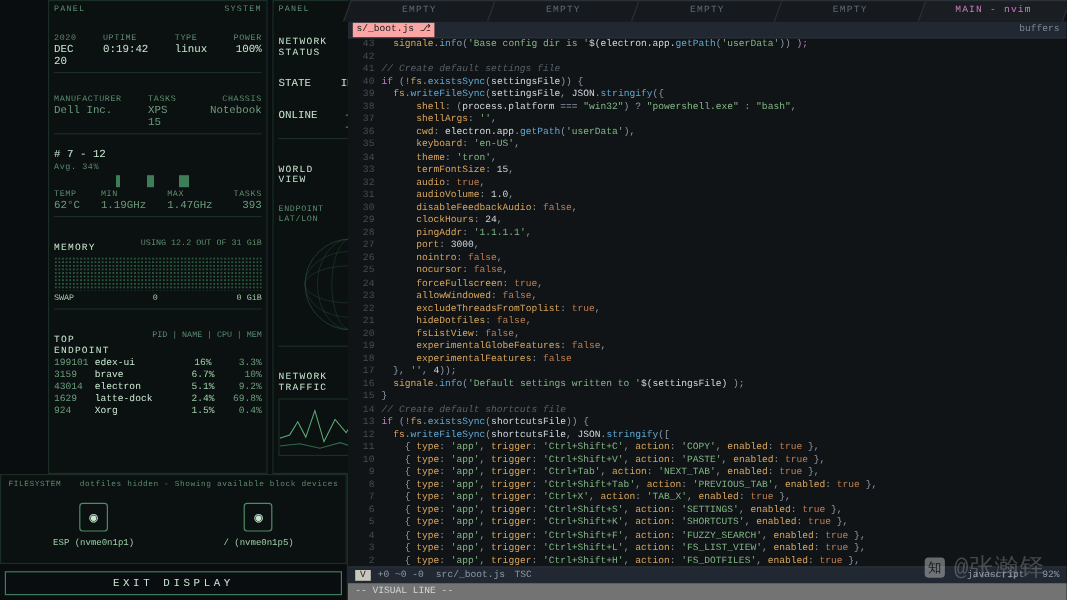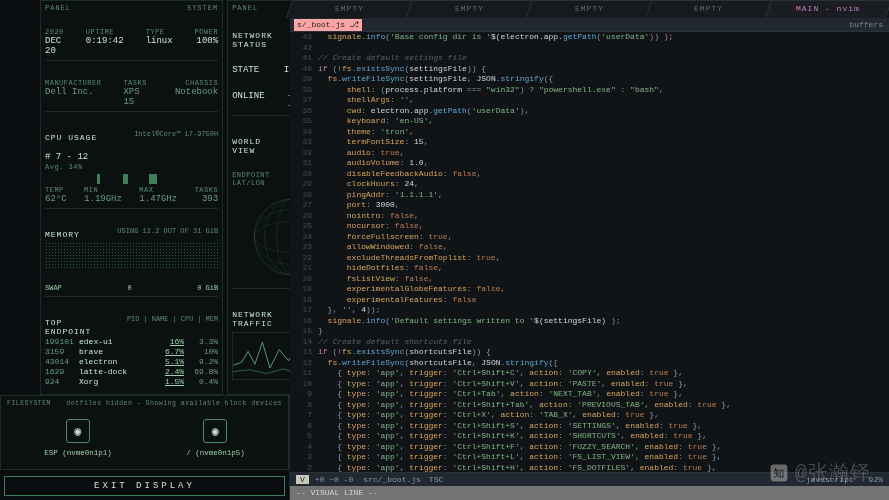--- a/index.html
+++ b/index.html
@@ -31,26 +31,26 @@
   .col.r { align-items: flex-end; }
   .label-tiny { font-size: 7px; color: #5c8d6f; letter-spacing: 0.5px; }
   .val-small { font-size: 9px; color: #c8e6d0; }
   .val-dim { color: #6b9d7c; }
   .divider { border-top: 1px solid #1a2e25; margin: 4px 0 2px; }
   .section-title { font-size: 8px; letter-spacing: 1px; color: #c8e6d0; margin-top: 3px; }
   .section-right { font-size: 7px; color: #5c8d6f; text-align: right; }
   .sparkline { height: 10px; background: linear-gradient(to right,transparent 0%,transparent 30%,#3d7d5a 30%,#3d7d5a 32%,transparent 32%,transparent 45%,#3d7d5a 45%,#3d7d5a 48%,transparent 48%,transparent 60%,#3d7d5a 60%,#3d7d5a 65%,transparent 65%); margin-top: 2px; }
   .stats-grid { display: flex; justify-content: space-between; margin-top: 2px; }
   .memory-dots { height: 28px; margin-top: 3px; background-image: radial-gradient(#2f6b4a 0.8px, transparent 0.8px); background-size: 3px 3px; opacity: 0.8; }
-  .swap-bar { display: flex; justify-content: space-between; margin-top: 14px; font-size: 7px; }
+  .swap-bar { display: flex; justify-content: space-between; margin-top: 3px; font-size: 7px; }
   .proc-head { display: flex; justify-content: flex-end; gap: 4px; font-size: 7px; color: #5c8d6f; }
   .proc-row { display: flex; justify-content: space-between; font-size: 8px; margin-top: 1px; }
   .proc-pid { width: 34px; color: #6b9d7c; }
   .proc-name { flex: 1; color: #c8e6d0; }
-  .proc-cpu { width: 30px; text-align: right; text-decoration: underline; }
+  .proc-cpu { width: 30px; text-align: center; }
   .proc-mem { width: 34px; text-align: right; color: #6b9d7c; }
   
   .globe { width: 100%; height: 95px; display: flex; align-items: center; justify-content: center; margin-top: 2px; }
   .globe svg { opacity: 0.5; }
   .traffic-graph { height: 48px; margin-top: 4px; border: 1px solid #1a2e25; position: relative; overflow: hidden; }
   .traffic-graph svg { width: 100%; height: 100%; }
   
   .filesystem {
     margin-top: 0;
     padding: 4px 6px;
@@ -217,24 +217,20 @@
             <span class="label-tiny">TASKS</span>
             <span class="val-small val-dim">XPS 15</span>
           </div>
           <div class="col r">
             <span class="label-tiny">CHASSIS</span>
             <span class="val-small val-dim">Notebook</span>
           </div>
         </div>
 
         <div class="divider"></div>
-        <div class="row">
-          <span class="section-title">CPU USAGE</span>
-          <span class="section-right">Intel®Core™ i7-9750H</span>
-        </div>
         <div style="margin-top:10px;">
           <span class="val-small"># 7 - 12</span><br>
           <span class="label-tiny">Avg. 34%</span>
           <div class="sparkline"></div>
         </div>
         <div class="stats-grid">
           <div class="col">
               <span class="label-tiny">TEMP</span>
               <span class="val-small val-dim">62°C</span>
             </div>

